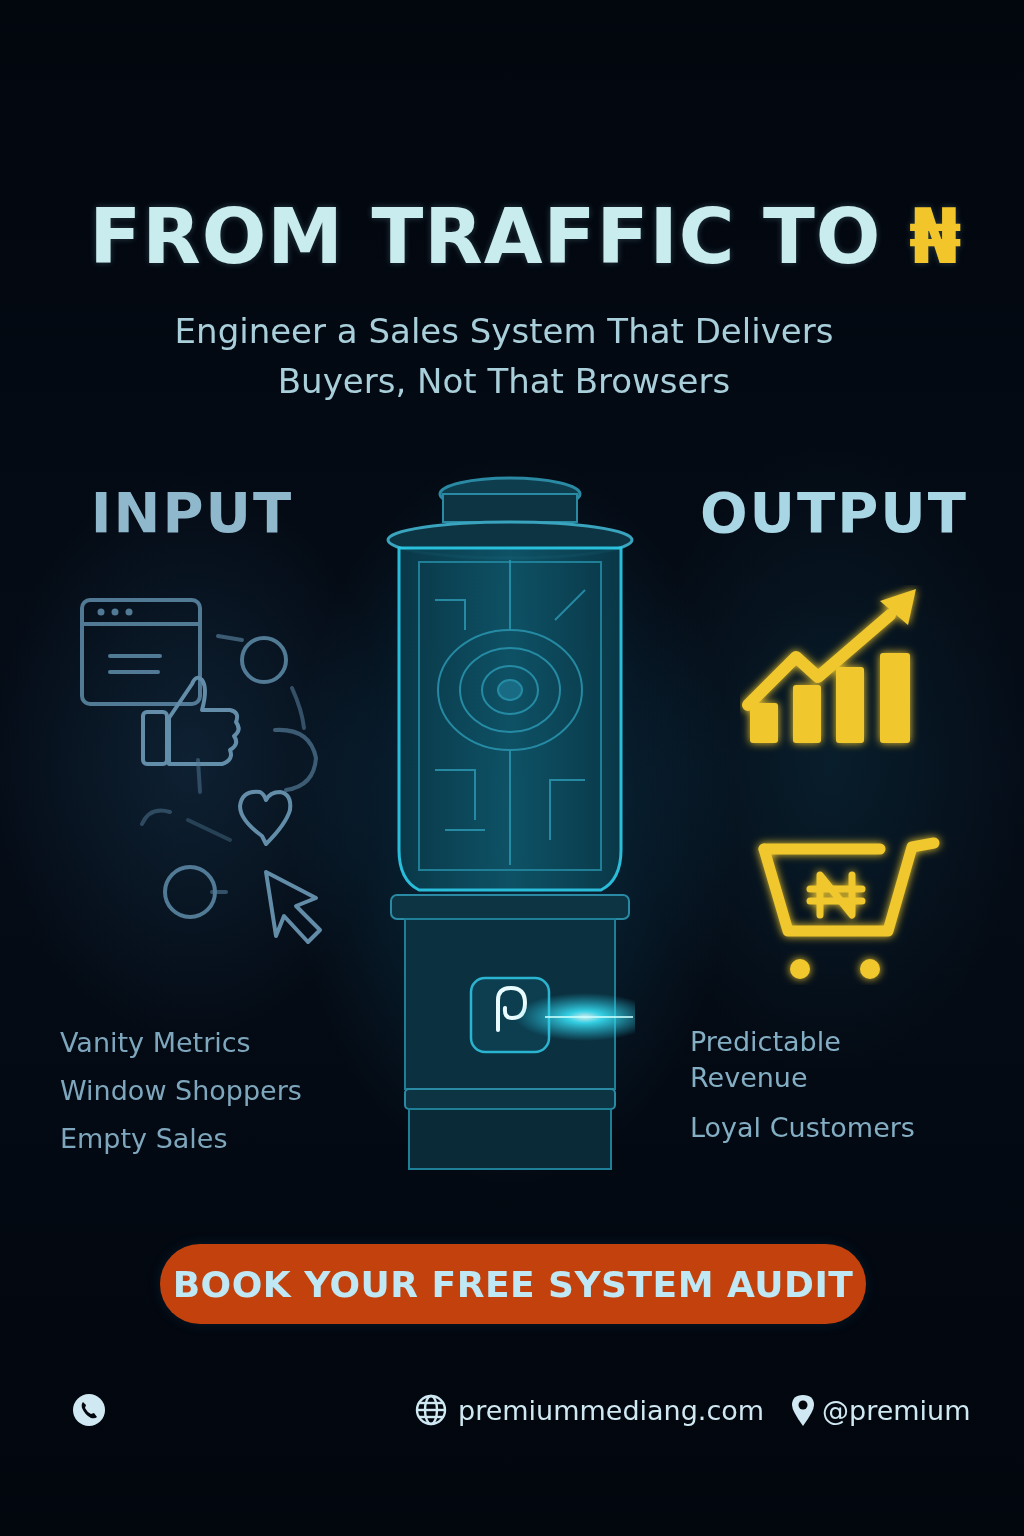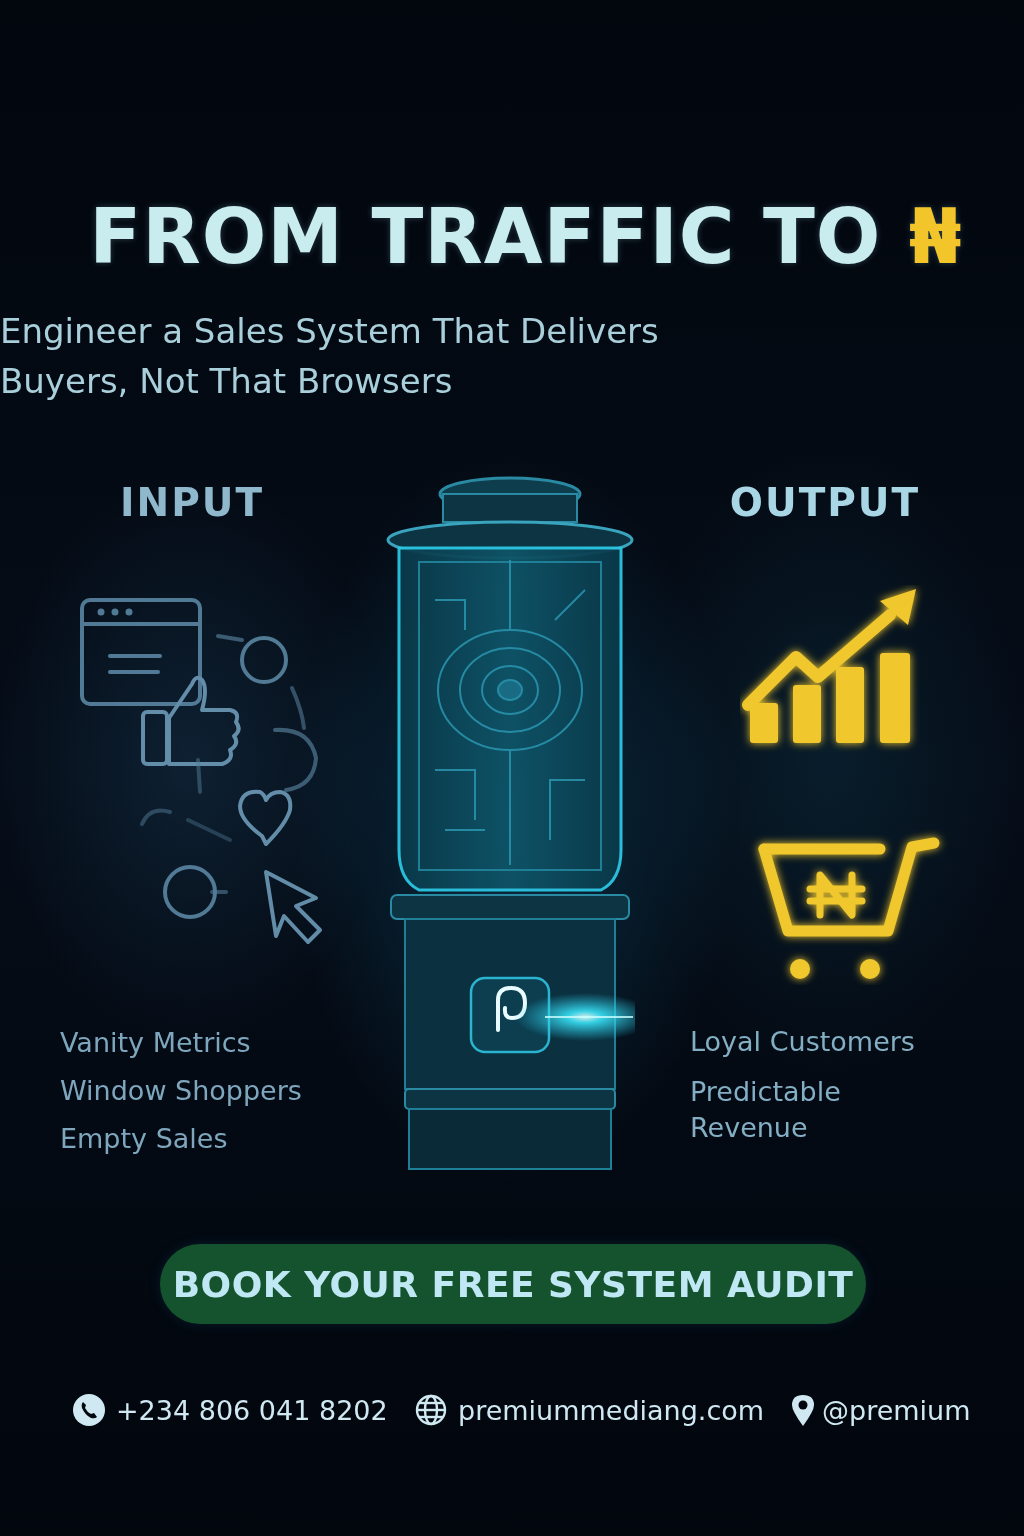--- a/index.html
+++ b/index.html
@@ -17,40 +17,40 @@
       radial-gradient(ellipse 260px 420px at 830px 760px, rgba(15,60,80,0.35), rgba(0,0,0,0) 75%),
       linear-gradient(#02060d, #050d18 50%, #02060d);
   }
   .title {
     position: absolute; top: 192px; left: 0; width: 1024px;
     text-align: center; font-weight: bold; font-size: 76px; letter-spacing: 1px;
     color: #c9ecef; text-shadow: 0 0 6px rgba(160,220,230,0.25); padding-left: 28px;
   }
   .title .naira { color: #f2c52a; }
   .subtitle {
-    position: absolute; top: 306px; left: 0; width: 1008px; text-align: left;
+    position: absolute; top: 306px; left: 0; width: 1008px; text-align: center;
     font-size: 34px; line-height: 50px; color: #a9cfdb;
   }
   .col-head {
-    position: absolute; top: 480px; font-weight: bold; font-size: 39px;
+    position: absolute; top: 480px; font-weight: bold; font-size: 56px;
     letter-spacing: 2px; color: #8fb8cc; text-align: center;
   }
   .col-head.in { left: 72px; width: 240px; }
   .col-head.out { left: 700px; width: 250px; color: #a8d6e4; }
   .icons { position: absolute; }
   .list {
     position: absolute; text-align: left; font-size: 27px; color: #7ea6bd;
   }
   .list.in { left: 60px; width: 310px; top: 1024px; }
   .list.in div { height: 48px; line-height: 38px; }
   .list.out { left: 690px; width: 290px; top: 1024px; color: #83aec3; }
   .list.out div { line-height: 36px; margin-bottom: 14px; }
   .cta {
     position: absolute; left: 160px; top: 1244px; width: 706px; height: 80px;
-    border-radius: 40px; background: #14532d;
+    border-radius: 40px; background: #c2410c;
     display: flex; align-items: center; justify-content: center;
     font-weight: bold; font-size: 36px; color: #bfe8f4; letter-spacing: 0.5px;
     box-shadow: 0 0 12px rgba(20,80,110,0.25);
     cursor: pointer;
   }
   .footer {
     position: absolute; top: 1388px; left: 72px; width: 900px; height: 44px;
     display: flex; align-items: center; font-size: 27px; color: #cfe8f2;
   }
   .footer .item { display: flex; align-items: center; }
@@ -178,36 +178,35 @@
   </g>
 </svg>
 
 <div class="list in">
   <div>Vanity Metrics</div>
   <div>Window Shoppers</div>
   <div>Empty Sales</div>
 </div>
 
 <div class="list out">
-  <div>Loyal Customers</div>
   <div>
     <span>Predictable</span><br>
     <span>Revenue</span>
   </div>
+  <div>Loyal Customers</div>
 </div>
 
 <div class="cta">BOOK YOUR FREE SYSTEM AUDIT</div>
 
 <div class="footer">
   <div class="item" style="width:342px">
     <svg width="34" height="34" viewBox="0 0 34 34">
       <circle cx="17" cy="17" r="16" fill="#cfe8f2"></circle>
       <path d="M11 9 Q9 11 10 15 Q13 22 19 25 Q23 26 25 24 L22 20 L19 21 Q15 19 13 15 L14 12 Z" fill="#02060d"></path>
     </svg>
-    <span>+234 806 041 8202</span>
   </div>
   <div class="item" style="width:376px">
     <svg width="34" height="34" viewBox="0 0 34 34">
       <g fill="none" stroke="#cfe8f2" stroke-width="2.4">
         <circle cx="17" cy="17" r="14"></circle>
         <ellipse cx="17" cy="17" rx="6" ry="14"></ellipse>
         <line x1="3" y1="17" x2="31" y2="17"></line>
         <line x1="5" y1="10" x2="29" y2="10"></line>
         <line x1="5" y1="24" x2="29" y2="24"></line>
       </g>

